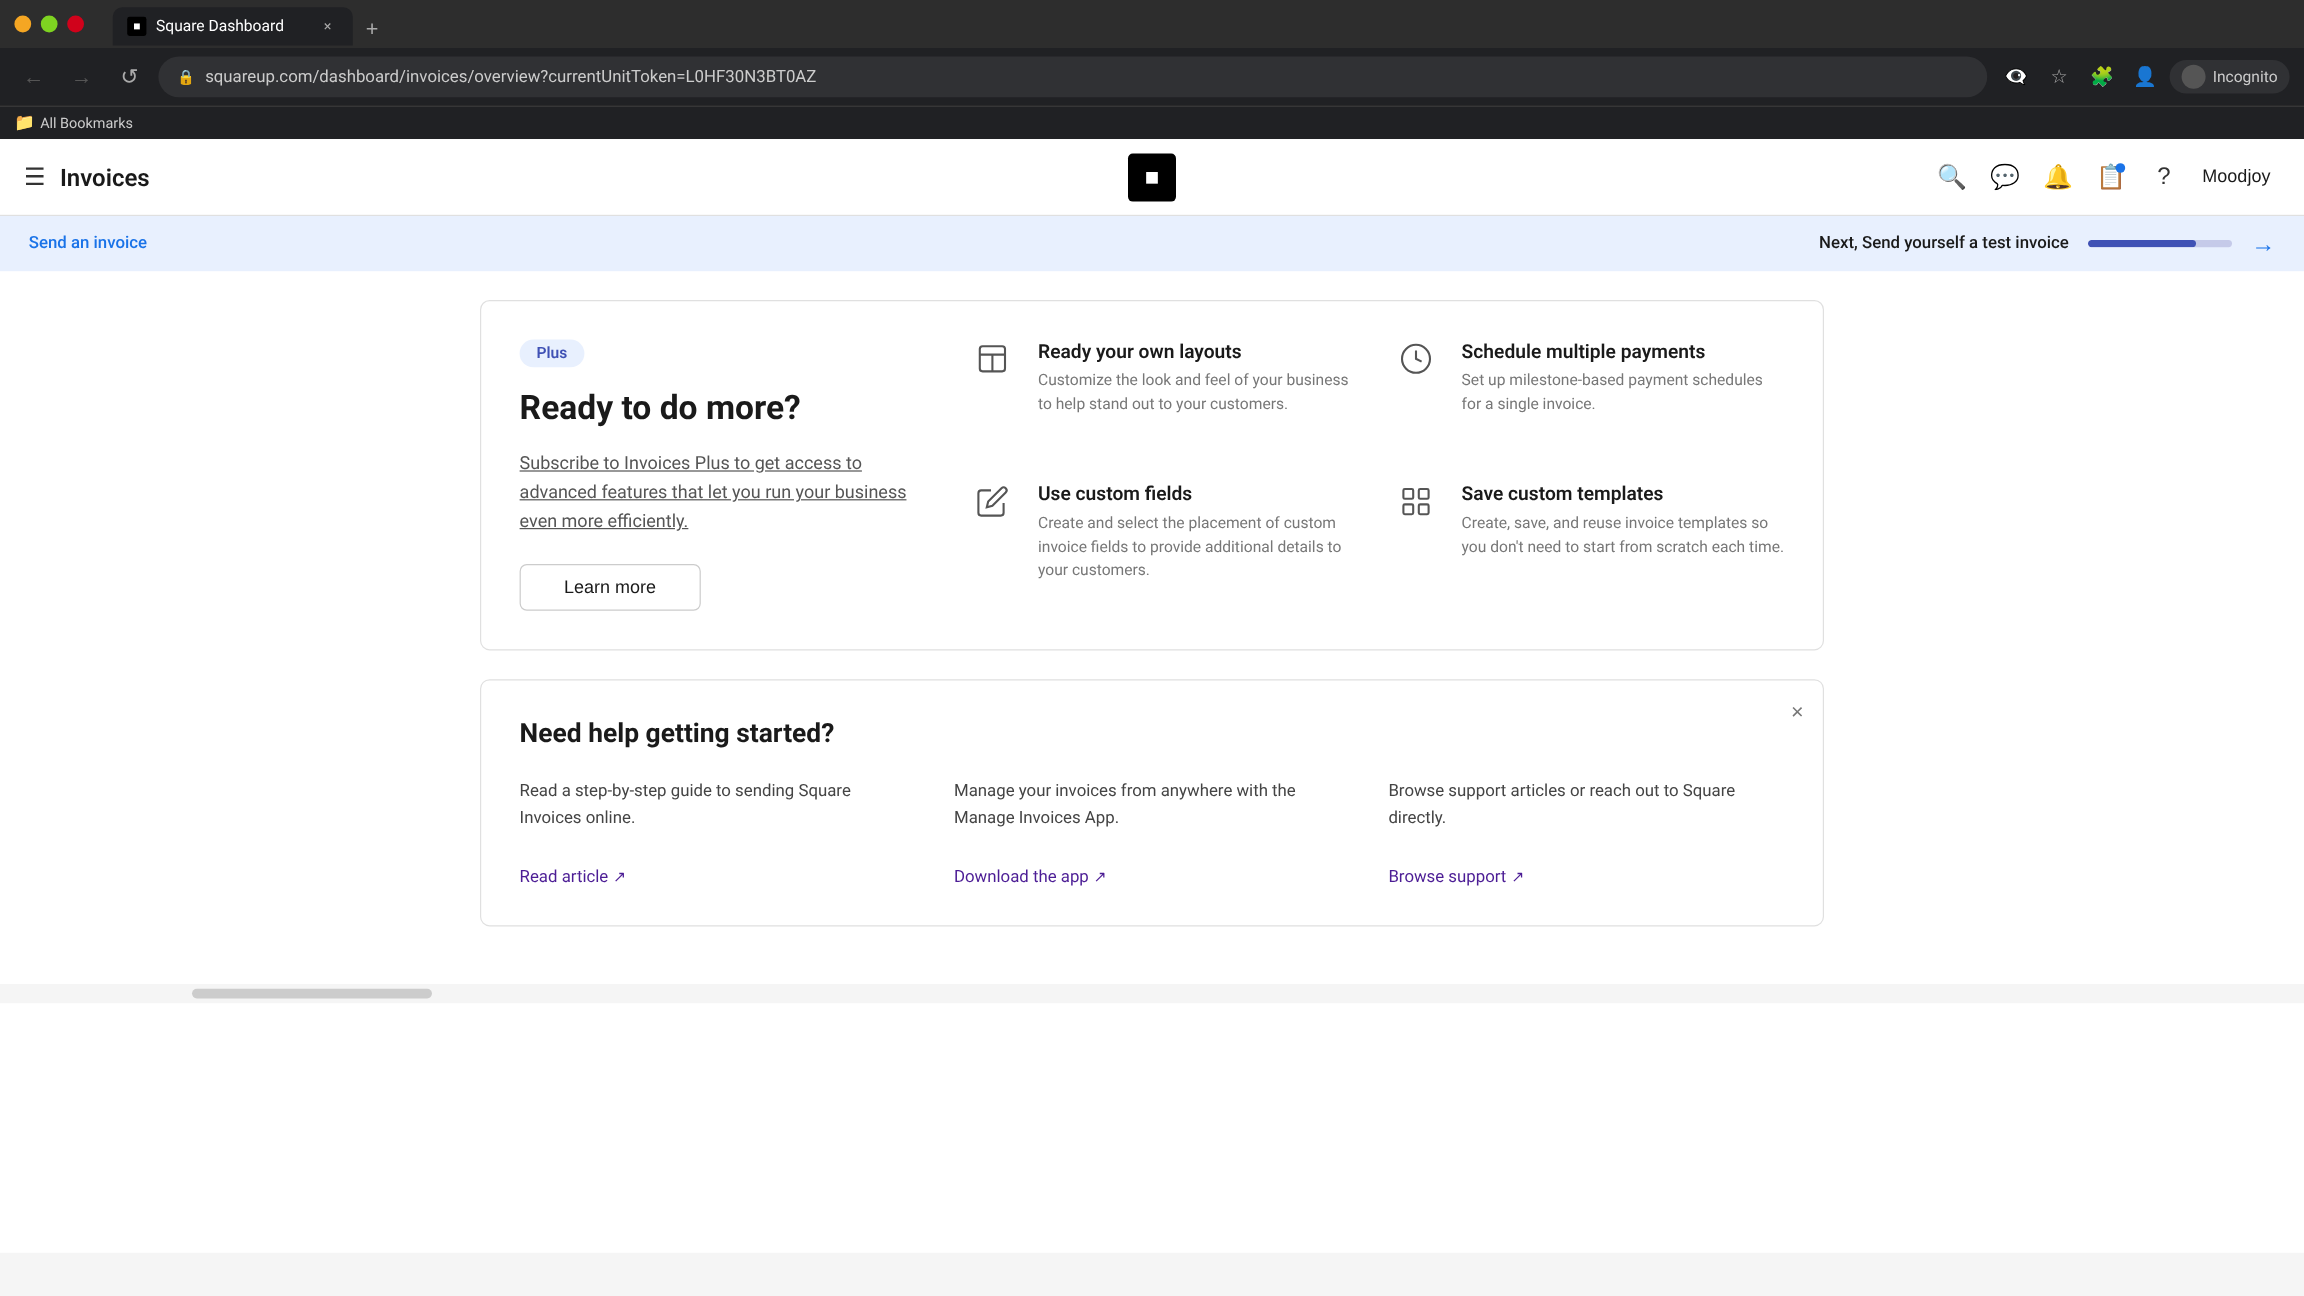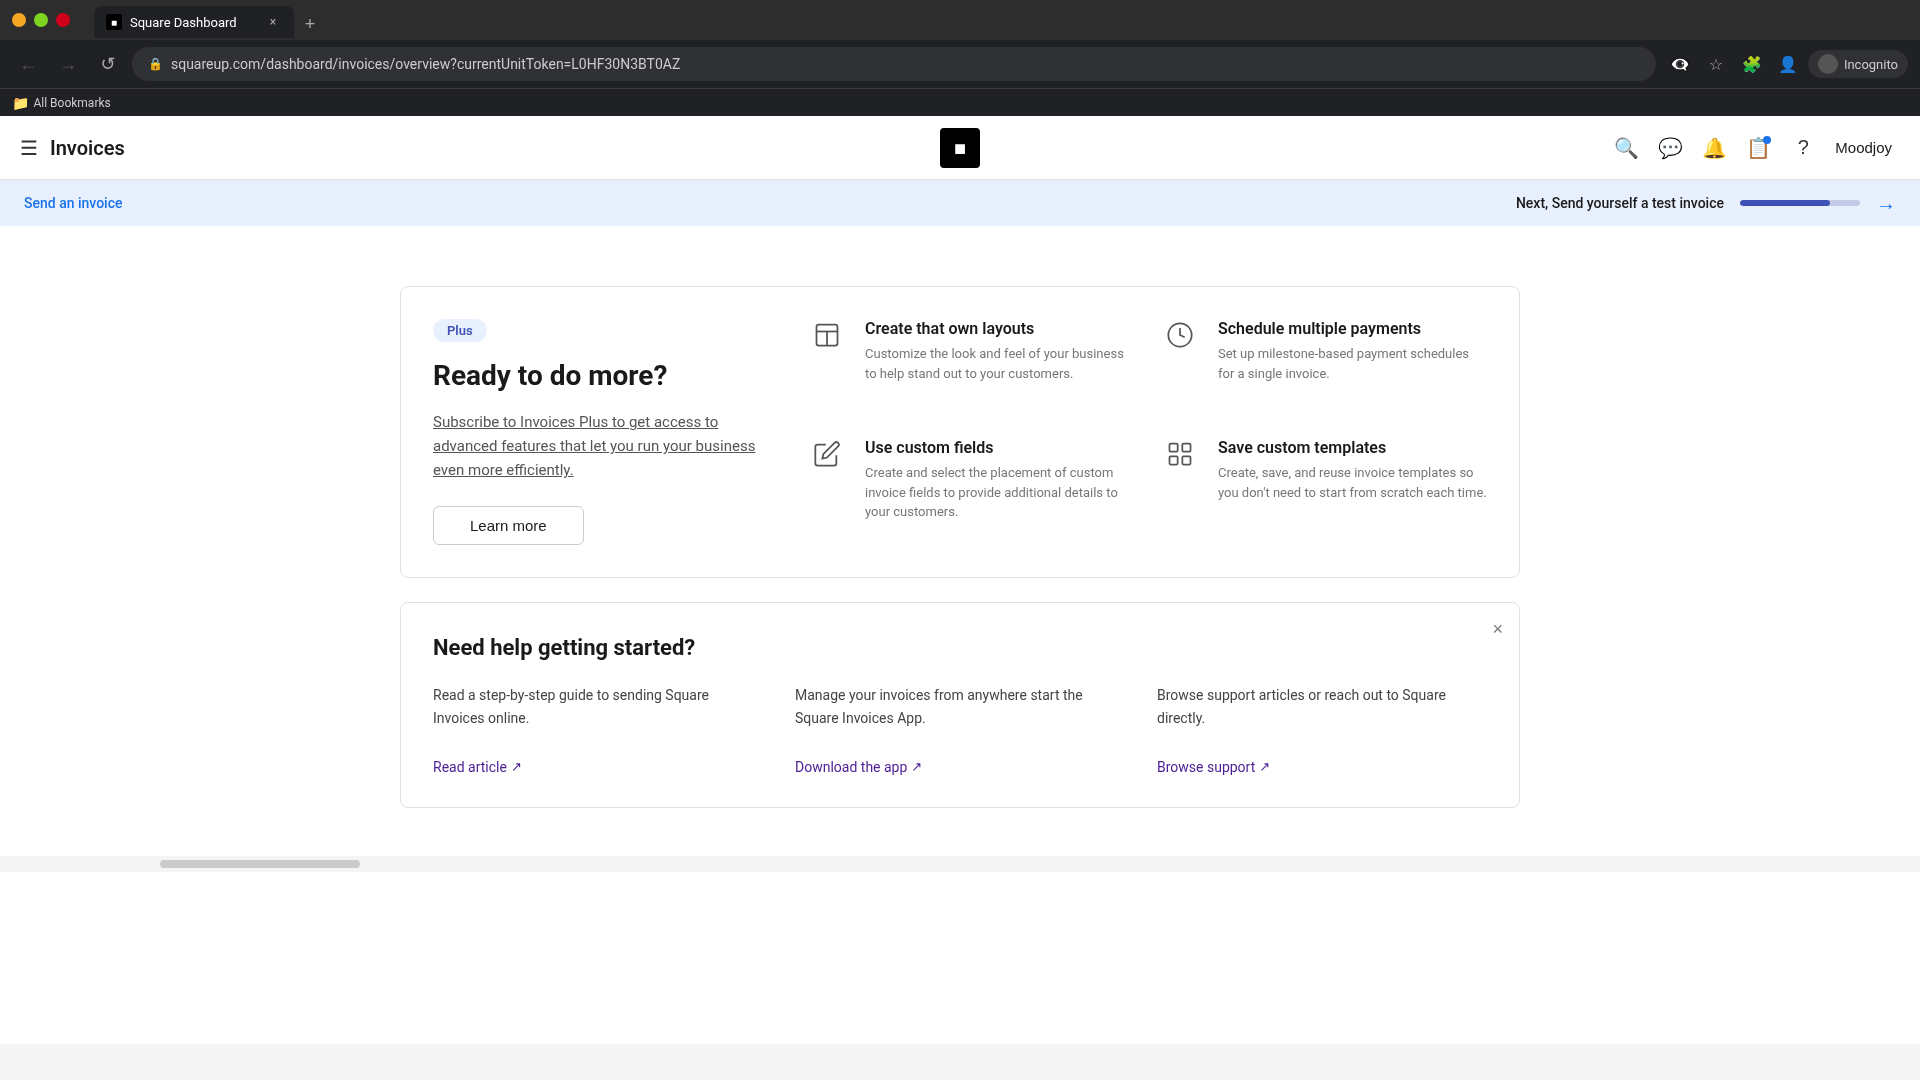--- a/index.html
+++ b/index.html
@@ -286,21 +286,20 @@
 
     
     .plus-card {
       background: #fff;
       border: 1px solid #e0e0e0;
       border-radius: 8px;
       padding: 32px;
       display: flex;
       gap: 40px;
       margin-bottom: 24px;
-      margin-top: 36px;
     }
     .plus-card-left {
       flex: 0 0 340px;
     }
     .plus-badge {
       display: inline-block;
       background: #e8f0fe;
       color: #3f51b5;
       font-size: 13px;
       font-weight: 600;
@@ -537,21 +536,21 @@
 
         <div class="feature-item">
           <div class="feature-icon">
             <svg viewBox="0 0 24 24" fill="none" stroke="currentColor" stroke-width="1.5">
               <rect x="3" y="3" width="18" height="18" rx="2"></rect>
               <line x1="3" y1="9" x2="21" y2="9"></line>
               <line x1="12" y1="9" x2="12" y2="21"></line>
             </svg>
           </div>
           <div class="feature-content">
-            <div class="feature-title">Create that own layouts</div>
+            <div class="feature-title">Ready your own layouts</div>
             <div class="feature-desc">Customize the look and feel of your business to help stand out to your customers.</div>
           </div>
         </div>
 
         <div class="feature-item">
           <div class="feature-icon">
             <svg viewBox="0 0 24 24" fill="none" stroke="currentColor" stroke-width="1.5">
               <circle cx="12" cy="12" r="10"></circle>
               <polyline points="12 6 12 12 16 14"></polyline>
             </svg>
@@ -600,21 +599,21 @@
 
         <div class="help-col">
           <div class="help-col-desc">Read a step-by-step guide to sending Square Invoices online.</div>
           <a class="help-link">
             <span>Read article</span>
             <span class="external-icon">↗</span>
           </a>
         </div>
 
         <div class="help-col">
-          <div class="help-col-desc">Manage your invoices from anywhere start the Square Invoices App.</div>
+          <div class="help-col-desc">Manage your invoices from anywhere with the Manage Invoices App.</div>
           <a class="help-link">
             <span>Download the app</span>
             <span class="external-icon">↗</span>
           </a>
         </div>
 
         <div class="help-col">
           <div class="help-col-desc">Browse support articles or reach out to Square directly.</div>
           <a class="help-link">
             <span>Browse support</span>

